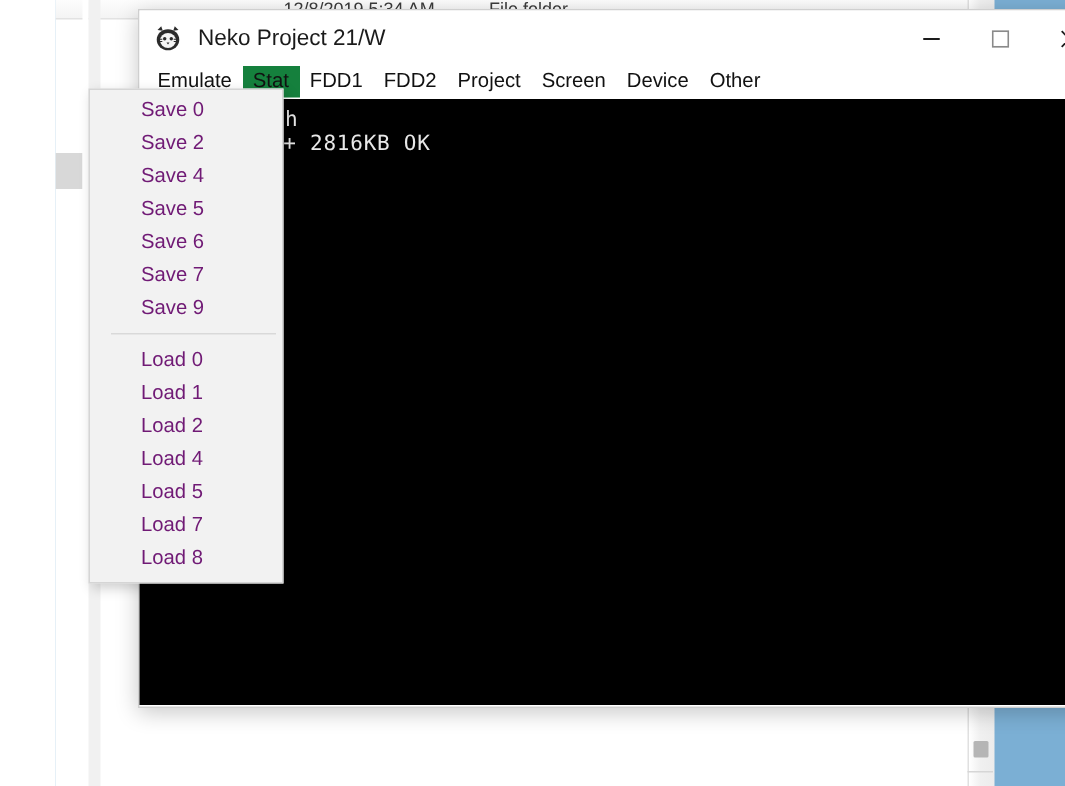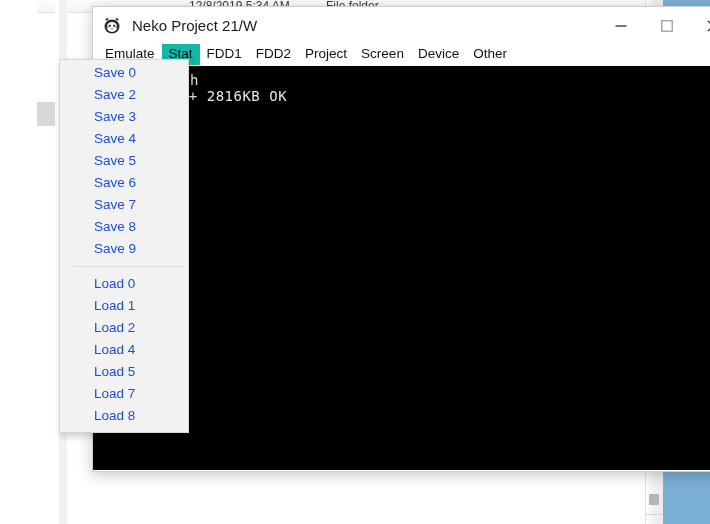--- a/index.html
+++ b/index.html
@@ -167,21 +167,21 @@
     box-sizing: border-box;
   }
   .np-menu-item {
     font-size: 13.5px;
     color: #111111;
     padding: 3px 7px 4px 7px;
     white-space: nowrap;
     line-height: 1;
   }
   .np-menu-item.active {
-    background: #14b8a6;
+    background: #15803d;
   }
 
   
   .np-screen {
     position: absolute;
     left: 0px; top: 59px;
     width: 643px; height: 404px;
     background: #000000;
     overflow: hidden;
   }
@@ -210,21 +210,21 @@
     background: #f2f2f2;
     border: 1px solid #d5d5d5;
     box-sizing: border-box;
     box-shadow: 2px 3px 8px rgba(0,0,0,0.20);
     padding: 2px 0 5px 0;
   }
   .np-dd-item {
     height: 22px;
     line-height: 22px;
     font-size: 13.5px;
-    color: #1d4ed8;
+    color: #701a75;
     padding-left: 34px;
     white-space: nowrap;
   }
   .np-dd-sep {
     height: 1px;
     background: #d9d9d9;
     margin: 6px 4px 6px 14px;
   }
 </style>
 </head>
@@ -298,26 +298,24 @@
     <div class="np-screen">
       <div class="np-cursor"></div>
       <div class="np-screen-line l1">gh</div>
       <div class="np-screen-line l2">B + 2816KB OK</div>
     </div>
   </div>
 
   <div class="np-dropdown">
     <div class="np-dd-item">Save 0</div>
     <div class="np-dd-item">Save 2</div>
-    <div class="np-dd-item">Save 3</div>
     <div class="np-dd-item">Save 4</div>
     <div class="np-dd-item">Save 5</div>
     <div class="np-dd-item">Save 6</div>
     <div class="np-dd-item">Save 7</div>
-    <div class="np-dd-item">Save 8</div>
     <div class="np-dd-item">Save 9</div>
 
     <div class="np-dd-sep"></div>
 
     <div class="np-dd-item">Load 0</div>
     <div class="np-dd-item">Load 1</div>
     <div class="np-dd-item">Load 2</div>
     <div class="np-dd-item">Load 4</div>
     <div class="np-dd-item">Load 5</div>
     <div class="np-dd-item">Load 7</div>

